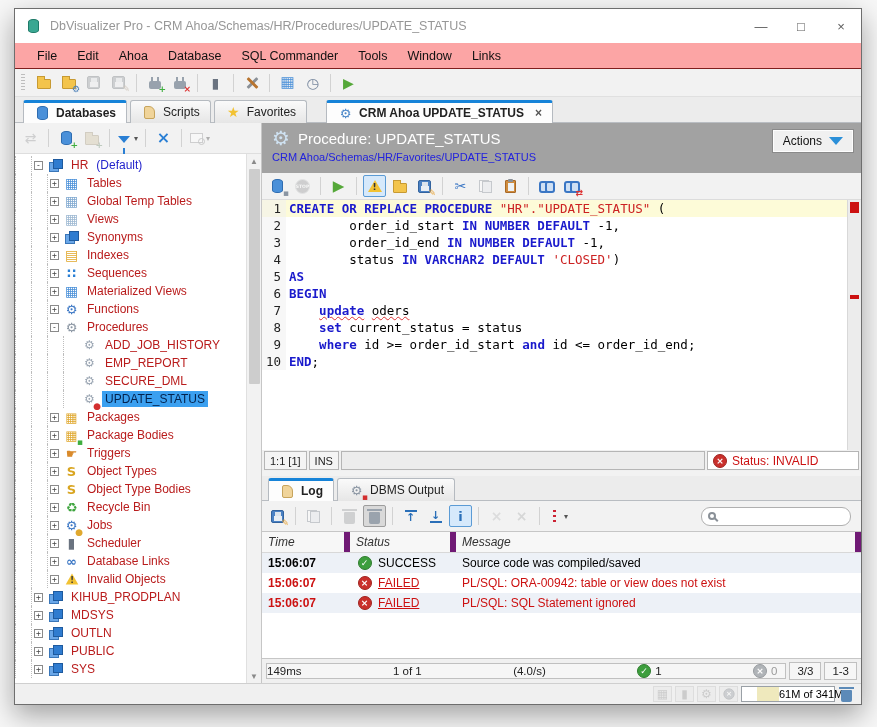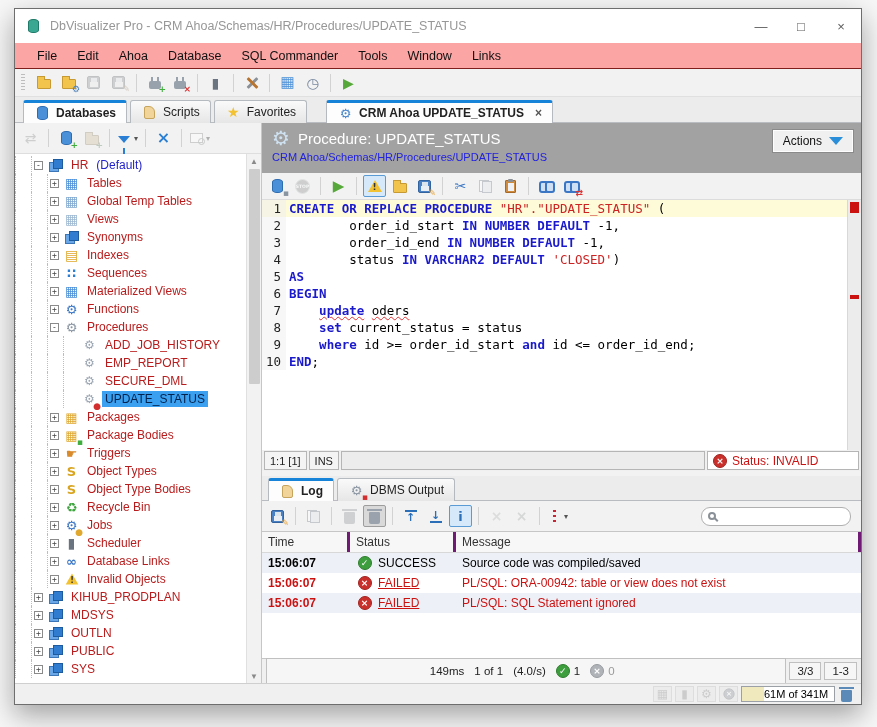--- a/index.html
+++ b/index.html
@@ -148,39 +148,39 @@
   .ecell.stat { width:152px; background:#fff; color:#cc1111; gap:5px; font-size:12px; }
 
   .logpanel { flex:none; display:flex; flex-direction:column; background:#f2f2f2; padding-top:5px; }
   .log-toolbar { height:30px; padding:0 4px; background:#f2f2f2; }
   .searchbox { margin-left:auto; margin-right:6px; width:150px; height:19px; background:#fff; border:1px solid #b0b0b0; border-radius:9px; display:flex; align-items:center; padding-left:6px; gap:4px; }
   .searchbox input { border:none; outline:none; width:110px; font-size:11px; background:transparent; }
 
   .logtable { height:128px; background:#fff; border:1px solid #c6c6c6; border-left:none; border-right:none; display:flex; flex-direction:column; overflow:hidden; }
   .lrow { display:grid; grid-template-columns:88px 106px 1fr; align-items:center; height:20px; font-size:12px; flex:none; }
   .lrow.head { height:21px; background:#f7f7f7; border-bottom:1px solid #d8d8d8; color:#333; font-size:12px; }
-  .lrow.head .lcell { border-right:3px solid #701a75; height:100%; display:flex; align-items:center; }
+  .lrow.head .lcell { border-right:6px solid #701a75; height:100%; display:flex; align-items:center;font-style:italic; }
   .lcell { padding:0 6px; display:flex; align-items:center; gap:5px; overflow:hidden; white-space:nowrap; }
   .lrow.odd { background:#edf1f7; }
   .ltime { font-weight:bold; }
   .lrow.fail .ltime, .lrow.fail .lmsg { color:#cc1111; }
   .lstat-fail { color:#cc1111; text-decoration:underline; }
 
   .logfooter { height:24px; display:flex; align-items:center; gap:3px; padding:2px 4px; background:#f0f0f0; font-size:11.5px; color:#222; }
-  .ffield { flex:1; height:27px; border:1px solid #c0c0c0; background:#f6f6f6; display:flex; align-items:center; justify-content:center; gap:10px; padding-right:8px; }
+  .ffield { flex:1; height:16px; border:1px solid #c0c0c0; background:#f6f6f6; display:flex; align-items:center; justify-content:space-between; gap:10px; padding-right:8px; }
   .fcell { border:1px solid #c0c0c0; background:#f6f6f6; height:18px; display:flex; align-items:center; padding:0 7px; }
   .cnt { display:flex; align-items:center; gap:4px; }
   .cnt.dim { color:#9a9a9a; }
 
   
   .statusbar { height:21px; background:#f0f0f0; border-top:1px solid #cfcfcf; display:flex; align-items:center; justify-content:flex-end; gap:3px; padding:0 6px; flex:none; }
   .sbtn { width:19px; height:16px; border:1px solid #cfcfcf; background:#eaeaea; display:flex; align-items:center; justify-content:center; opacity:.55; }
   .mem { width:94px; height:16px; border:1px solid #9aa0a6; background:#fff; position:relative; font-size:11px; display:flex; align-items:center; }
   .mem .fillbar { position:absolute; left:0; top:0; bottom:0; width:20%; background:#efe9bd; }
-  .mem span { position:relative; padding-left:22px; white-space:nowrap; }
+  .mem span { position:relative; padding-left:22px; white-space:nowrap;margin-left:15px; }
 </style>
 </head>
 <body>
 
 <div class="window">
 
   <div class="titlebar">
     <span class="icon">
         <span class="icsh ic-db teal"></span>
       </span>
@@ -649,21 +649,21 @@
         </div>
       </div>
     </div>
 
     <div class="right-panel">
       <div class="obj-header">
         <div class="oh-row">
           <span class="gear-big">⚙</span>
           <span class="oh-title">Procedure: UPDATE_STATUS</span>
         </div>
-        <div class="oh-bc">CRM Ahoa/Schemas/HR/Procedures/UPDATE_STATUS</div>
+        <div class="oh-bc">CRM Ahoa/Schemas/HR/Favorites/UPDATE_STATUS</div>
         <div class="actions-btn">
           <span>Actions</span>
           <span class="tri"></span>
         </div>
       </div>
 
       <div class="toolbar editor-toolbar" id="editor-toolbar">
           <span class="tbtn">
             <span class="icon">
               <span class="icsh ic-db"></span>

